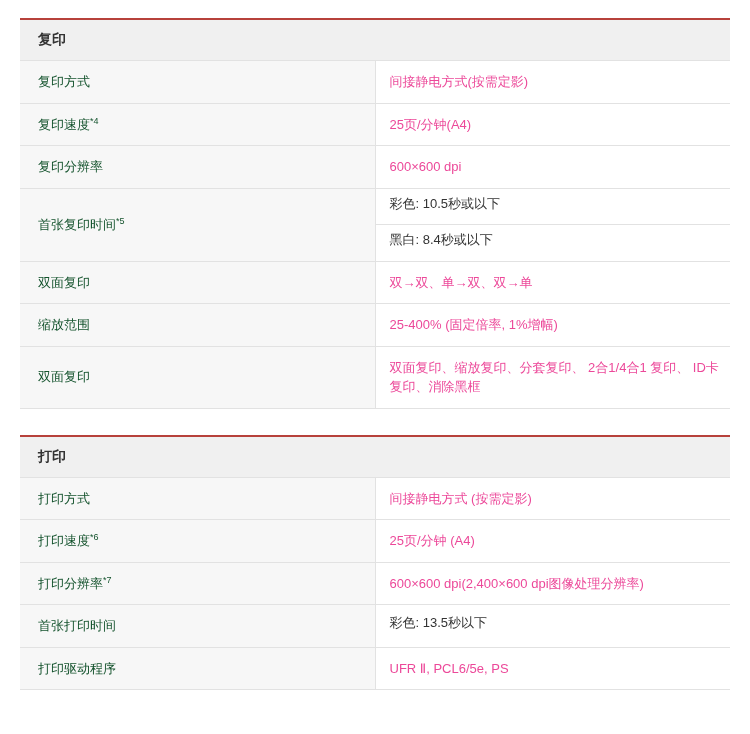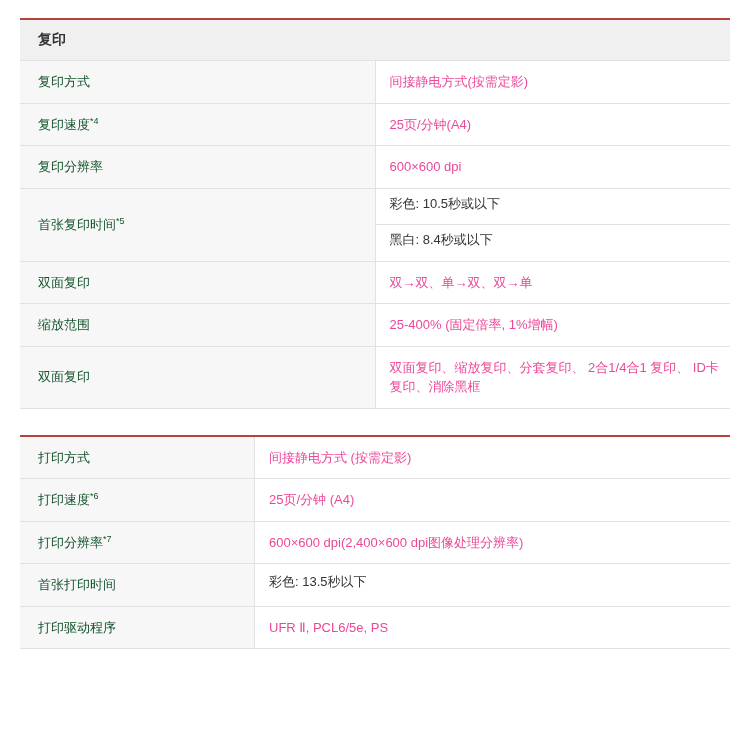--- a/index.html
+++ b/index.html
@@ -133,20 +133,23 @@
       <tr>
         <td class="row-label"><span>双面复印</span></td>
         <td class="row-value">双面复印、缩放复印、分套复印、 2合1/4合1 复印、 ID卡复印、消除黑框</td>
       </tr>
     </tbody>
   </table>
 
   <table class="spec-table">
     <tbody>
       <tr>
+        <th class="section-head" colspan="2">打印</th>
+      </tr>
+      <tr>
         <td class="row-label"><span>打印方式</span></td>
         <td class="row-value">间接静电方式 (按需定影)</td>
       </tr>
       <tr>
         <td class="row-label"><span>打印速度</span><sup>*6</sup></td>
         <td class="row-value">25页/分钟 (A4)</td>
       </tr>
       <tr>
         <td class="row-label"><span>打印分辨率</span><sup>*7</sup></td>
         <td class="row-value">600×600 dpi(2,400×600 dpi图像处理分辨率)</td>

